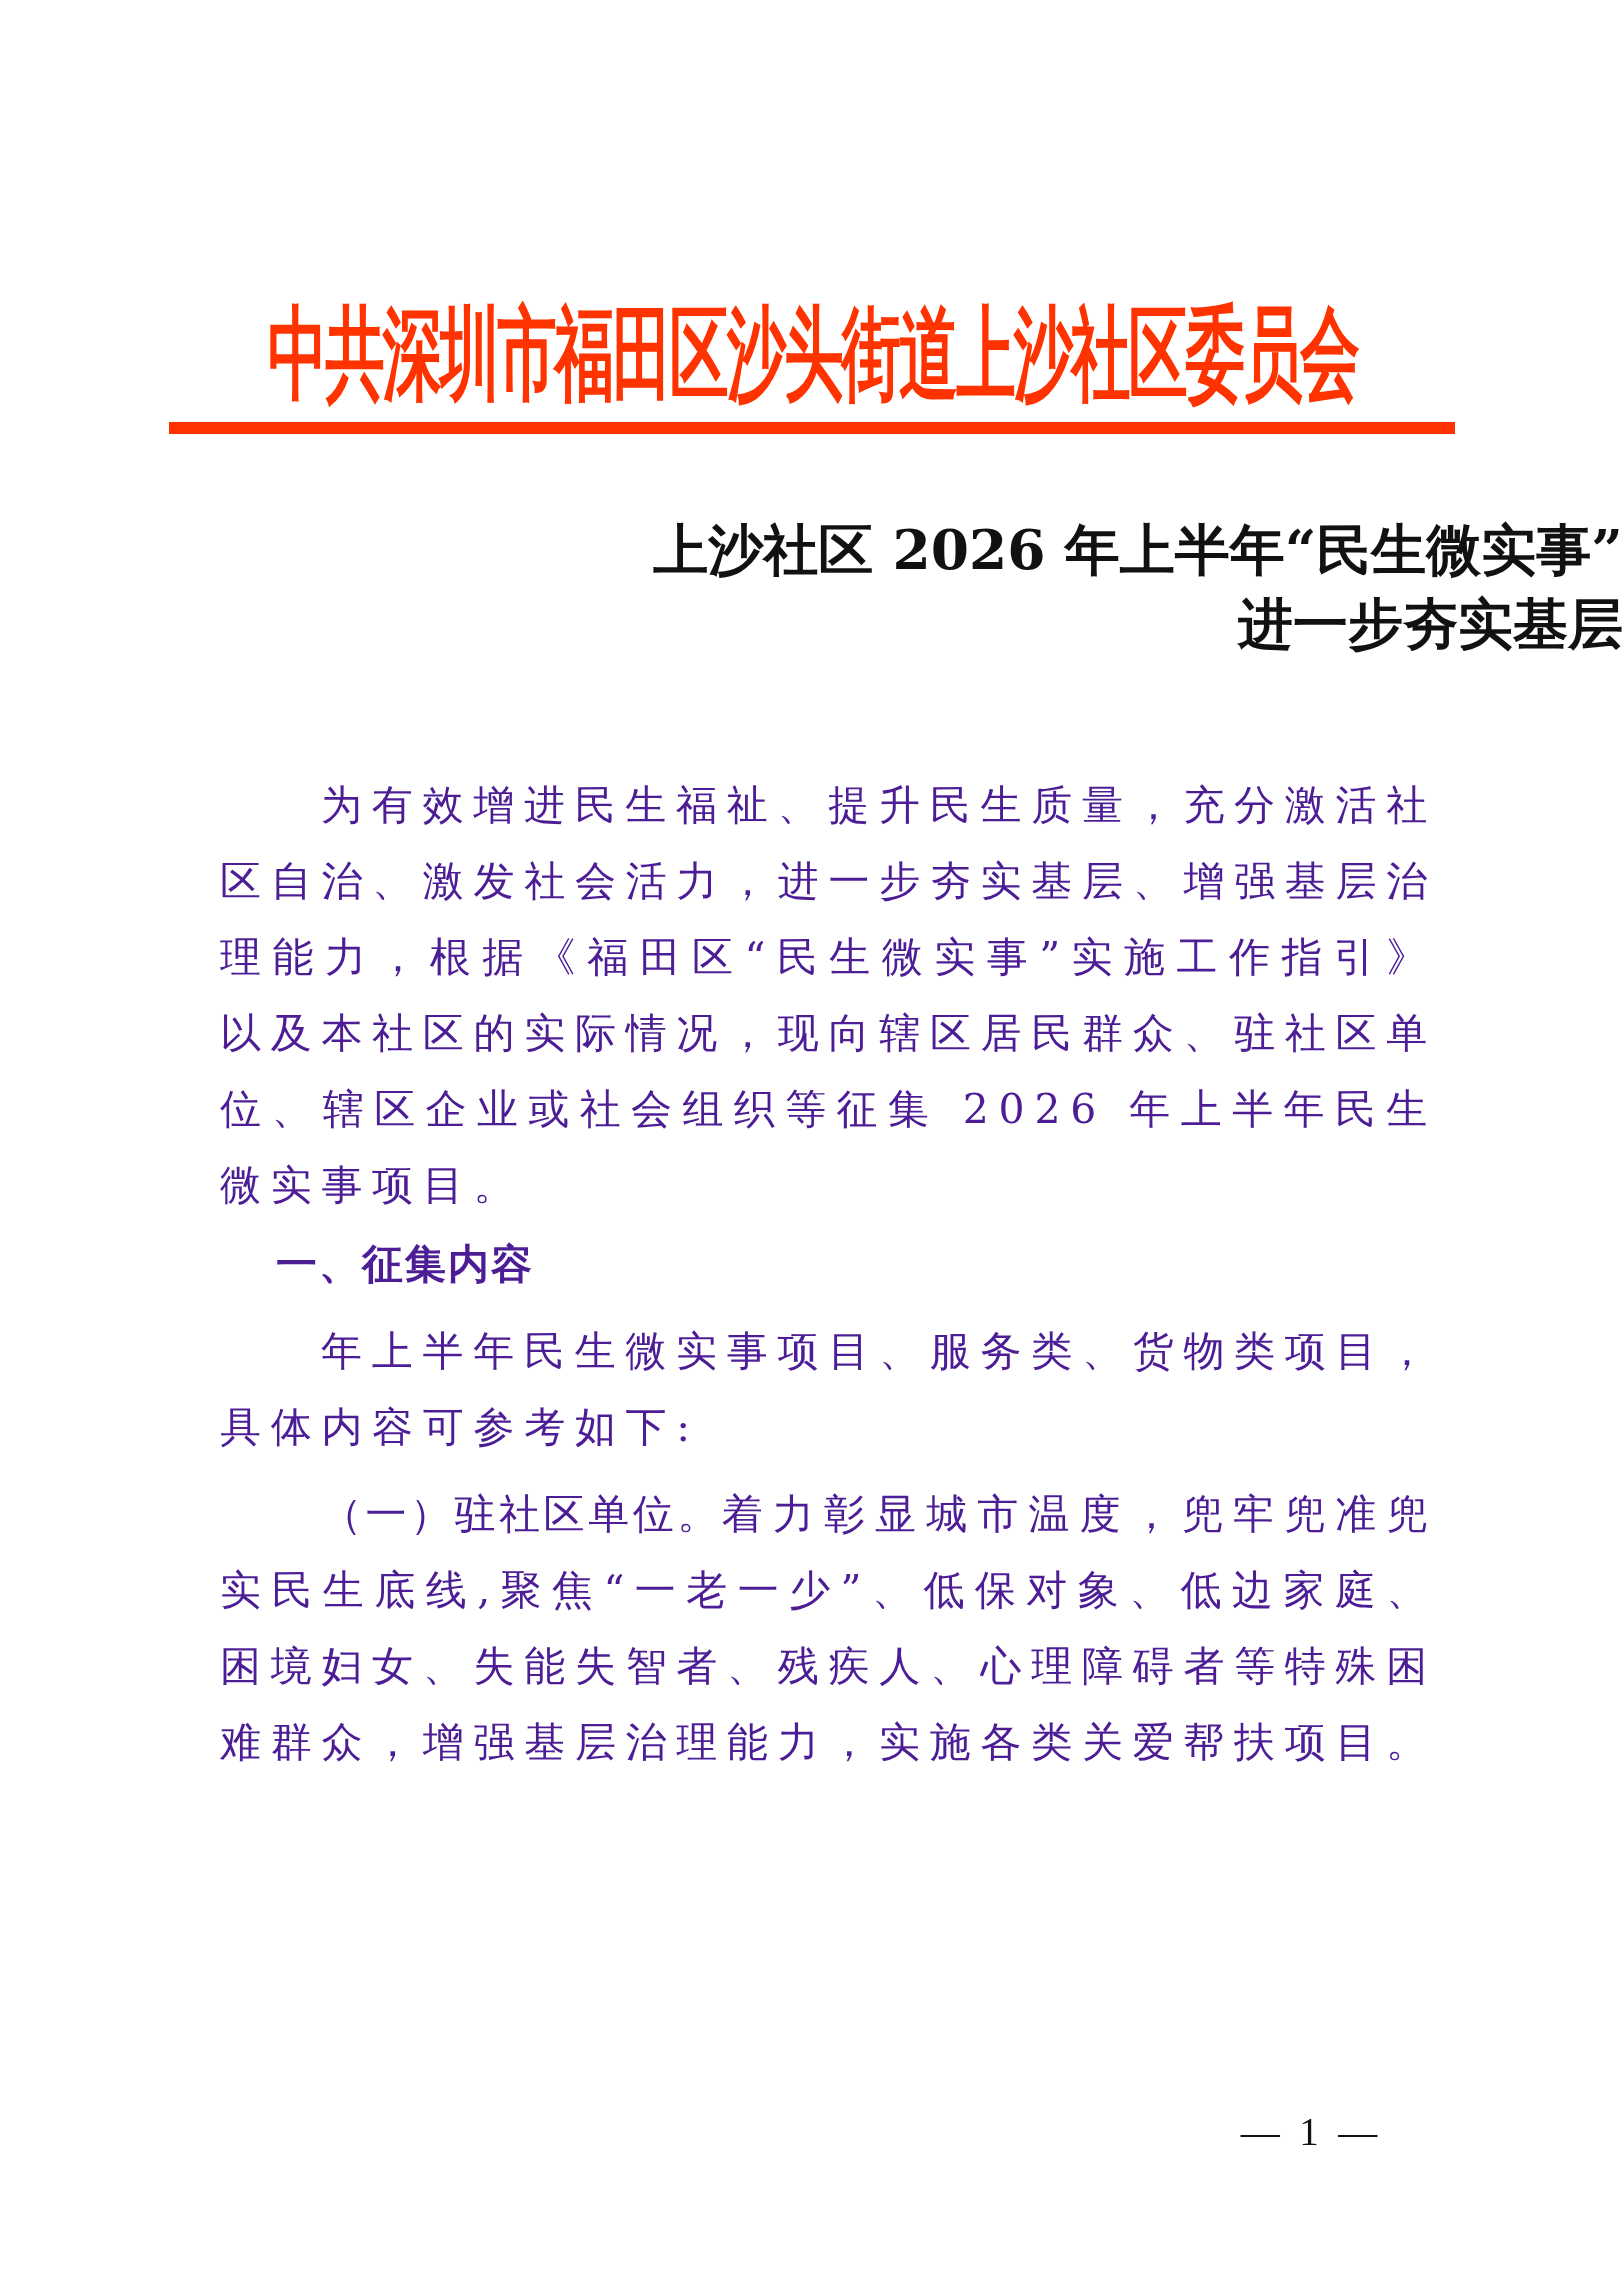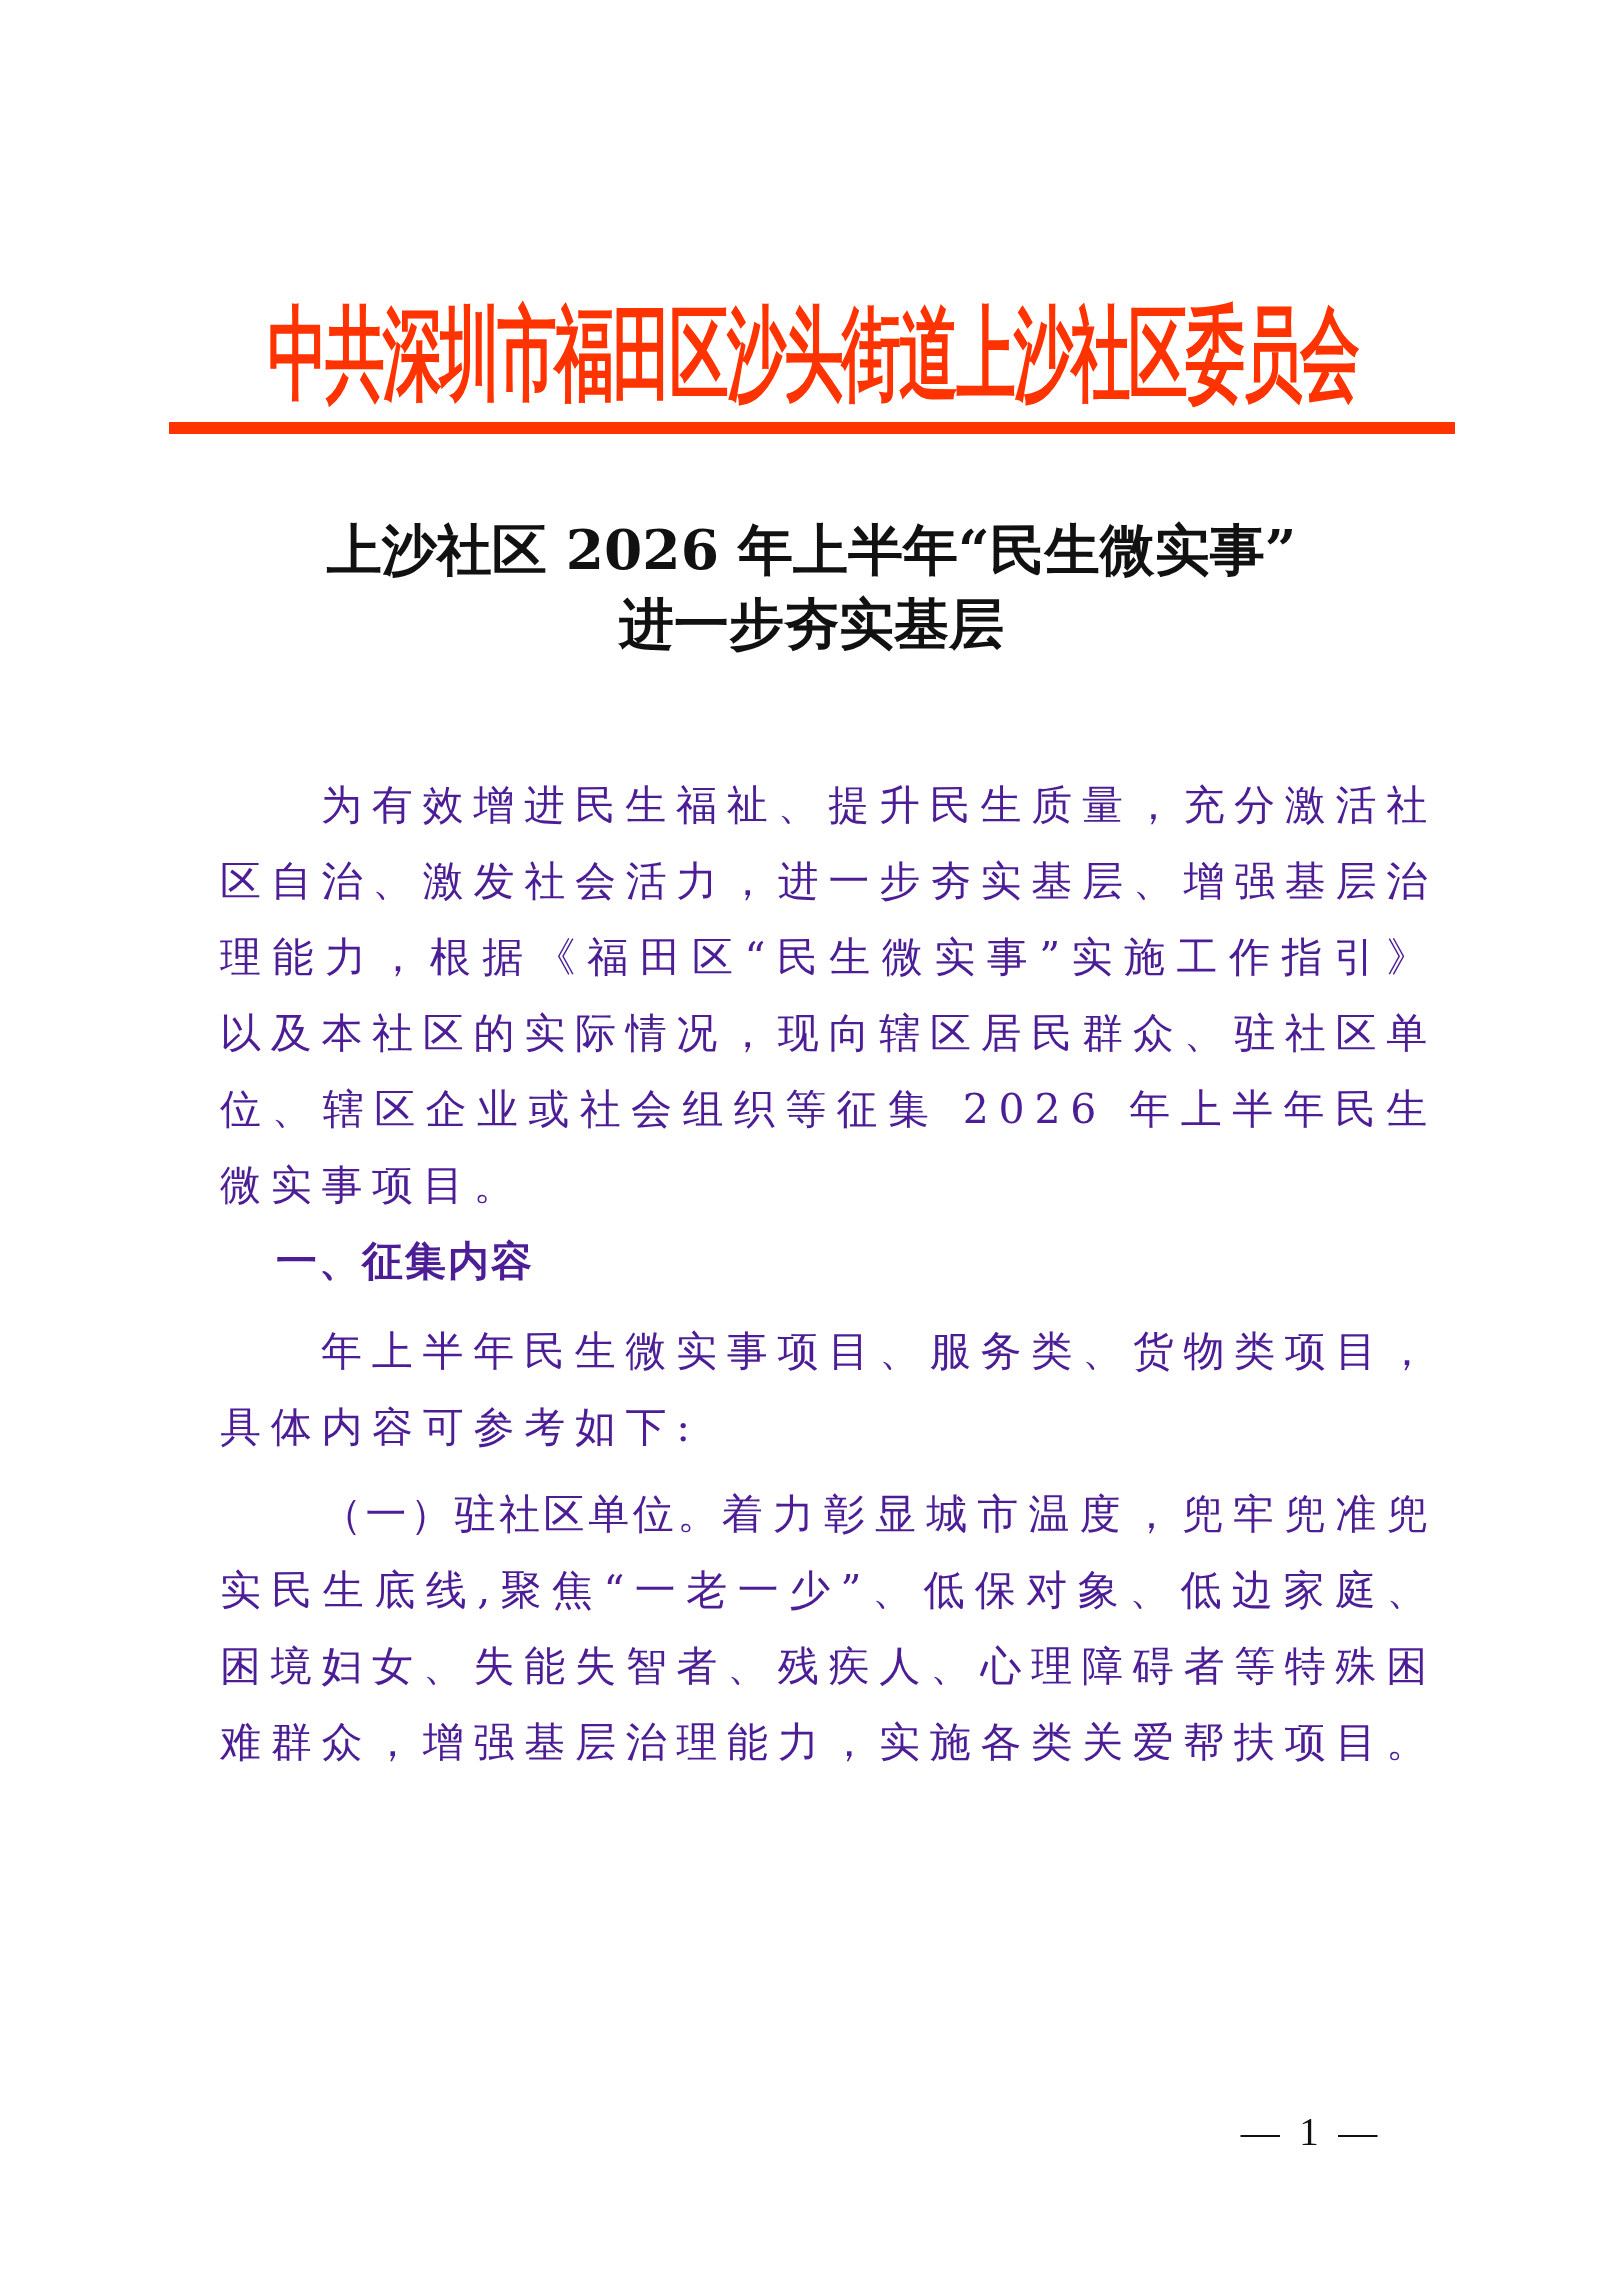--- a/index.html
+++ b/index.html
@@ -11,33 +11,33 @@
     display: flex; align-items: center; justify-content: center;
     color: #ff3300; font-family: "DejaVu Sans", "Liberation Sans", sans-serif;
     font-weight: bold; font-size: 102px; letter-spacing: -3.1px;
     transform: scaleX(0.58); transform-origin: center center; white-space: nowrap;
   }
   .red-rule {
     position: absolute; left: 169px; top: 422px; width: 1286px; height: 12.3px;
     background: #ff3300;
   }
   .doc-title {
-    position: absolute; left: 0; width: 1623px; text-align: center;
+    position: absolute; left: 0; width: 1623px; text-align: right;
     font-weight: bold; font-size: 55px; white-space: nowrap;
     font-family: "DejaVu Serif", "Liberation Serif", serif; color: #111;
   }
   .doc-title.l1 { top: 514px; }
   .doc-title.l2 { top: 588px; }
   .body-text {
     position: absolute; left: 220px; width: 1217px; top: 767px;
     font-size: 41px; line-height: 76px; letter-spacing: 9.7px;
     text-align: justify; color: #4c1d95;
   }
   .body-text p { margin: 0; text-indent: 101px; }
-  .body-text p.heading { font-family: Liberation Mono, monospace;
+  .body-text p.heading { font-family: Liberation Serif, serif;
     font-weight: bold; letter-spacing: 2px; text-indent: 56px; margin: 3.1px 0 11.2px 0; }
   .body-text p.gap-top { margin-top: 11.2px; }
   .body-text .lead { font-family: "DejaVu Sans", "Liberation Sans", sans-serif; letter-spacing: 3.1px; }
   .page-number {
     position: absolute; left: 1207px; top: 2109px; width: 204px; text-align: center;
     font-size: 39px; font-family: "Liberation Serif", "DejaVu Serif", serif;
     white-space: pre; color: #111;
   }
 </style>
 </head>

